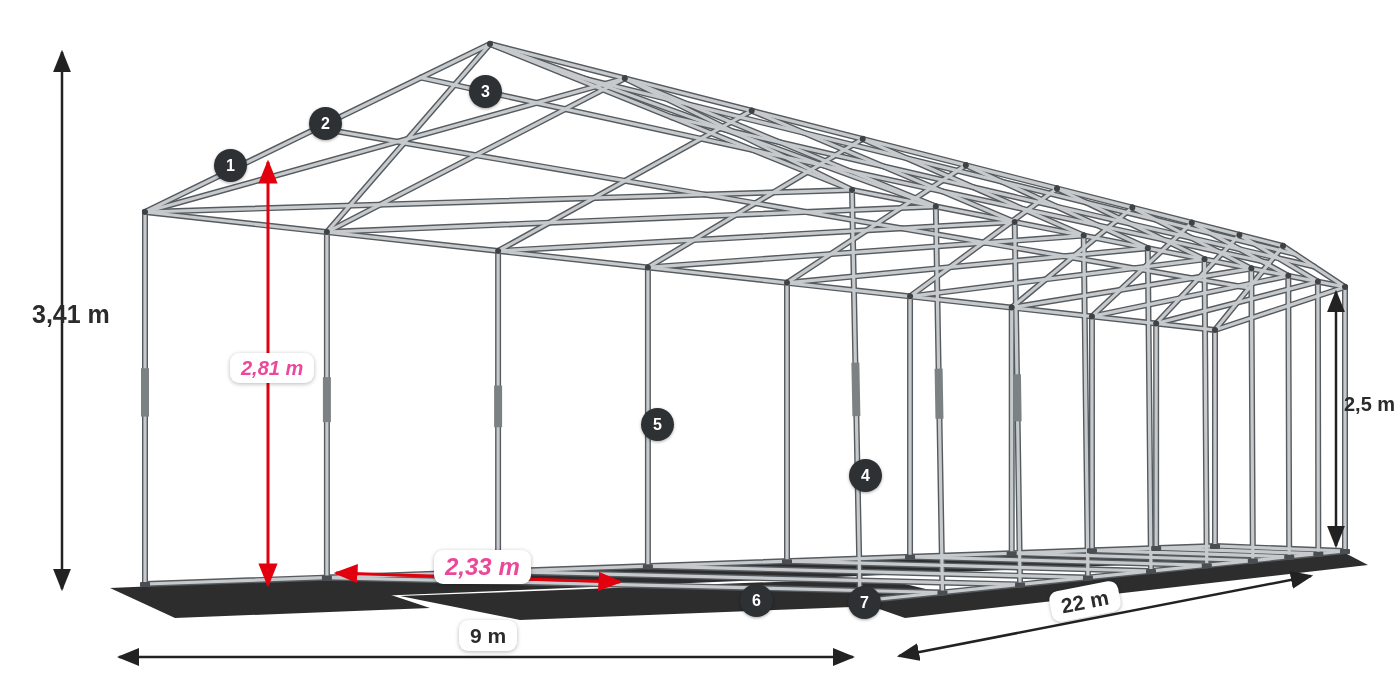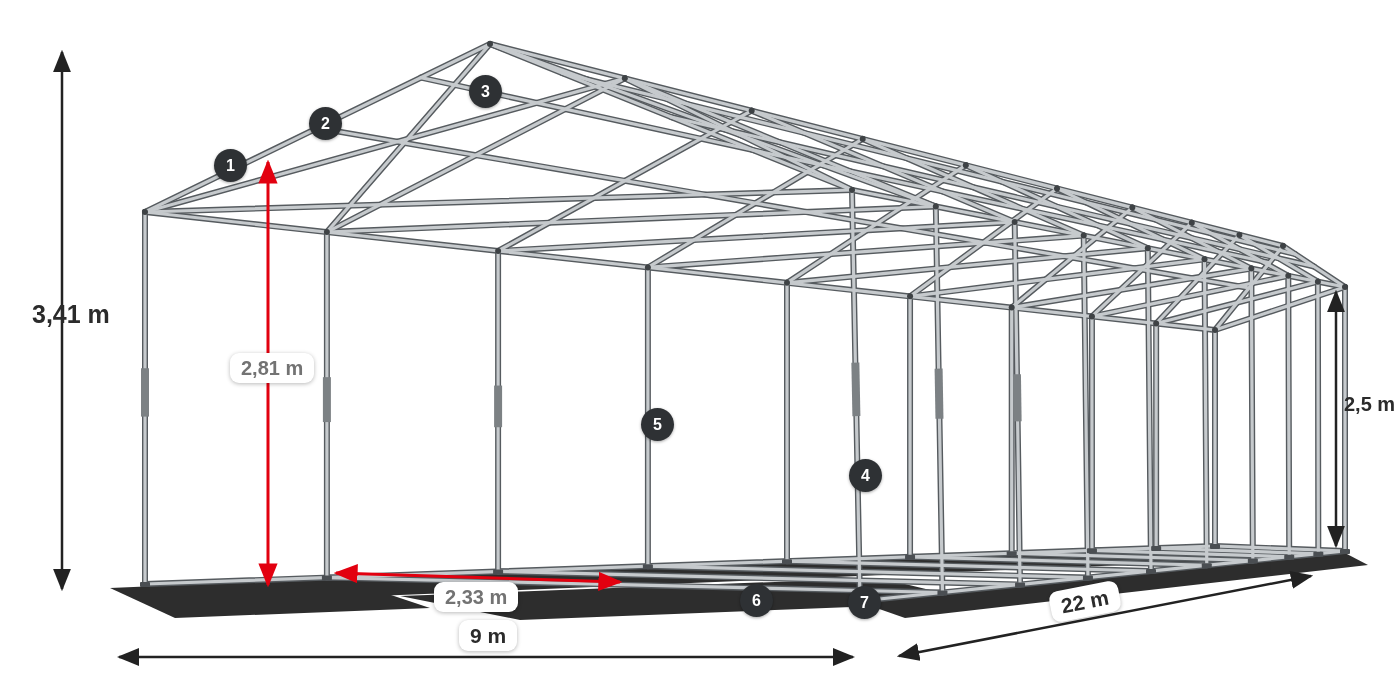--- a/index.html
+++ b/index.html
@@ -22,21 +22,21 @@
   .dim.red{stroke:#e2000f;stroke-width:3;}
 
   
   .dim-label{
     position:absolute;font-weight:700;color:#2b2b2b;white-space:nowrap;line-height:1.1;
   }
   .pill{
     background:#ffffff;border-radius:9px;padding:4px 11px;
     box-shadow:0 1px 4px rgba(0,0,0,.28);
   }
-  .red-text{color:#737373;}
+  .red-text{color:#ec4899;font-style:italic;}
   .rot{transform:rotate(-11deg);}
 
   
   .badge{
     position:absolute;width:33px;height:33px;border-radius:50%;
     background:#2e3134;color:#ffffff;font-weight:700;font-size:16px;
     display:flex;align-items:center;justify-content:center;
     box-shadow:0 1px 3px rgba(0,0,0,.35);cursor:pointer;
   }
 </style>
@@ -276,21 +276,21 @@
       <line class="dim black" x1="1336" y1="292" x2="1336" y2="546" marker-start="url(#ab)" marker-end="url(#ab)"></line>
       <line class="dim black" x1="119" y1="657" x2="853" y2="657" marker-start="url(#ab)" marker-end="url(#ab)"></line>
       <line class="dim black" x1="899" y1="656" x2="1311" y2="576" marker-start="url(#ab)" marker-end="url(#ab)"></line>
     </g>
   </svg>
 
   <div class="dim-label" style="left:12px;top:301px;font-size:25px;margin-left:20px;">3,41 m</div>
 
   <div class="dim-label pill red-text" style="left:230px;top:353px;font-size:20px;">2,81 m</div>
 
-  <div class="dim-label pill red-text" style="left:434px;top:582px;font-size:20px;">2,33 m</div>
+  <div class="dim-label pill red-text" style="left:434px;top:550px;font-size:24px;">2,33 m</div>
 
   <div class="dim-label" style="left:1344px;top:393px;font-size:20px;">2,5 m</div>
 
   <div class="dim-label pill" style="left:459px;top:620px;font-size:21px;">9 m</div>
 
   <div class="dim-label pill rot" style="left:1050px;top:586px;font-size:21px;">22 m</div>
 
   <div class="badge" style="left:214px;top:149px;">1</div>
   <div class="badge" style="left:309px;top:107px;">2</div>
   <div class="badge" style="left:469px;top:75px;">3</div>

